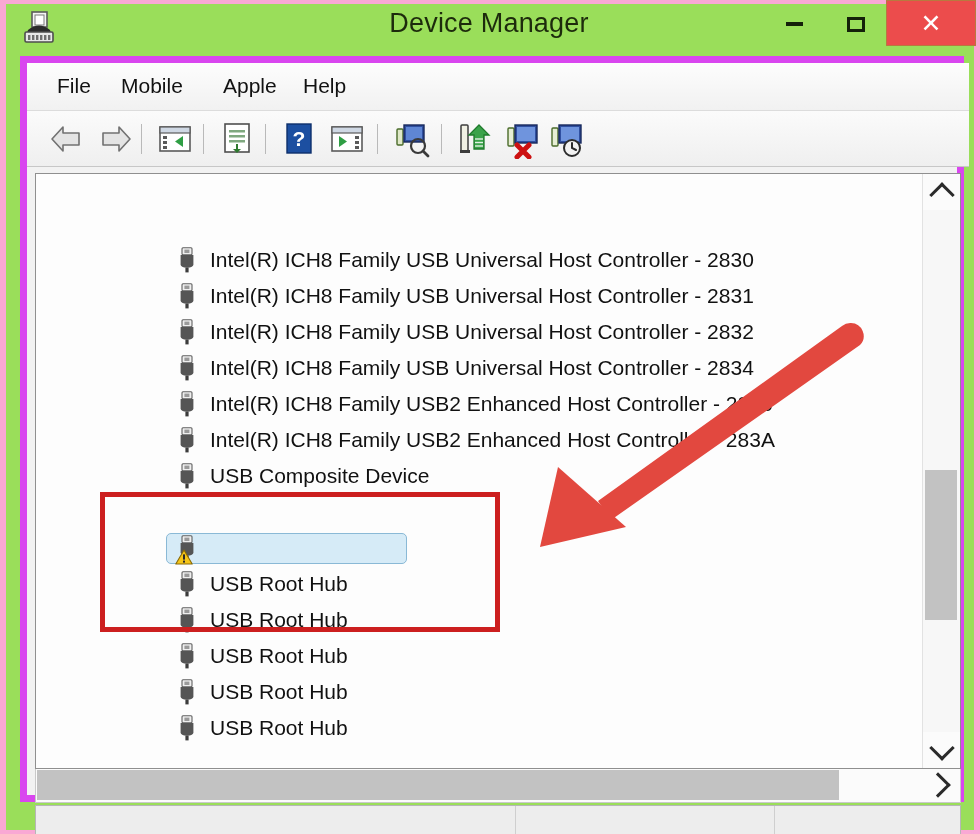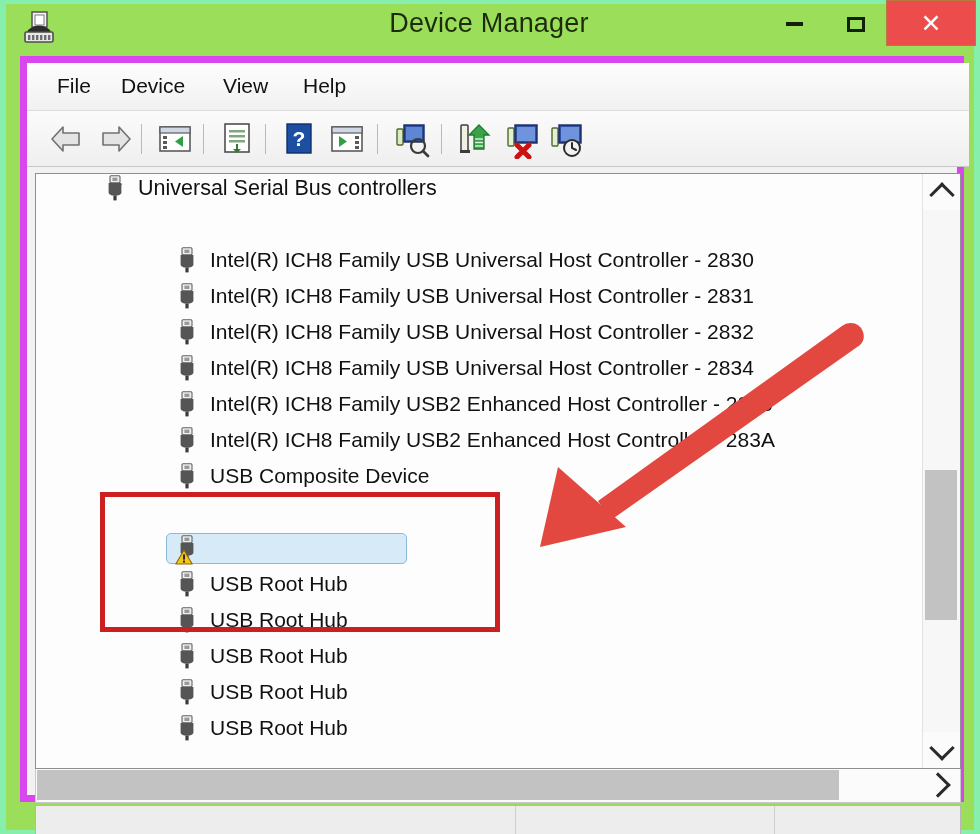--- a/index.html
+++ b/index.html
@@ -13,21 +13,21 @@
     overflow: hidden;
     font-family: "Liberation Sans", sans-serif;
   }
 
   
   #app-window {
     position: absolute;
     left: 0; top: 0;
     width: 980px;
     height: 834px;
-    background: #86efac;
+    background: #f9a8d4;
     box-sizing: border-box;
   }
   #green-frame-inner-highlight {
     position: absolute;
     left: 6px; top: 4px;
     width: 968px; height: 826px;
     background: #9ade5a;
     pointer-events: none;
   }
 
@@ -342,22 +342,22 @@
     </div>
     <div class="win-btn" id="close-button">
       <span id="close-glyph">✕</span>
     </div>
   </div>
 
   <div id="client-area">
 
     <div id="menu-bar">
       <div class="menu-item" id="menu-file">File</div>
-      <div class="menu-item" id="menu-action">Device</div>
-      <div class="menu-item" id="menu-view">View</div>
+      <div class="menu-item" id="menu-action">Mobile</div>
+      <div class="menu-item" id="menu-view">Apple</div>
       <div class="menu-item" id="menu-help">Help</div>
     </div>
 
     <div id="toolbar">
 
       <div class="tb-btn" style="left:20px">
         <svg width="40" height="40" viewBox="0 0 40 40">
           <path d="M16 8 L16 14 L32 14 L32 26 L16 26 L16 32 L5 20 Z" fill="#e4e4e4" stroke="#717171" stroke-width="1.6" stroke-linejoin="round"></path>
         </svg>
       </div>
@@ -454,34 +454,20 @@
           <rect x="14" y="8" width="18" height="14" fill="#6f94dd"></rect>
           <circle cx="25" cy="29" r="8" fill="#f2f2f2" stroke="#2b2b2b" stroke-width="2"></circle>
           <path d="M25 24 L25 29 L29 31" stroke="#2b2b2b" stroke-width="2" fill="none" stroke-linecap="round"></path>
         </svg>
       </div>
     </div>
 
     <div id="tree-pane">
       <div id="tree-list">
 
-        <div class="tree-row level0" id="row-root" style="top:-4px">
-          <svg class="expander" viewBox="0 0 16 16">
-            <path d="M2 4 L12 4 L2 14 Z" fill="#3d3d3d"></path>
-          </svg>
-          <span class="dev-icon">
-            <svg width="22" height="26" viewBox="0 0 22 26">
-              <rect x="6" y="0.8" width="10" height="7" rx="1" fill="#efefef" stroke="#606060" stroke-width="1.1"></rect>
-              <rect x="8.4" y="2.6" width="5" height="3.4" fill="#9a9a9a"></rect>
-              <path d="M4.6 8 L17.4 8 L17.4 17.5 Q17.4 20.6 11 20.6 Q4.6 20.6 4.6 17.5 Z" fill="#555555"></path>
-              <rect x="9.4" y="20.4" width="3.2" height="5" fill="#3c3c3c"></rect>
-            </svg>
-          </span>
-          <span class="tree-label">Universal Serial Bus controllers</span>
-        </div>
 
 
         <div class="tree-row level1" style="top:68px">
           <span class="dev-icon">
             <svg width="22" height="26" viewBox="0 0 22 26">
               <rect x="6" y="0.8" width="10" height="7" rx="1" fill="#efefef" stroke="#606060" stroke-width="1.1"></rect>
               <rect x="8.4" y="2.6" width="5" height="3.4" fill="#9a9a9a"></rect>
               <path d="M4.6 8 L17.4 8 L17.4 17.5 Q17.4 20.6 11 20.6 Q4.6 20.6 4.6 17.5 Z" fill="#555555"></path>
               <rect x="9.4" y="20.4" width="3.2" height="5" fill="#3c3c3c"></rect>
             </svg>

